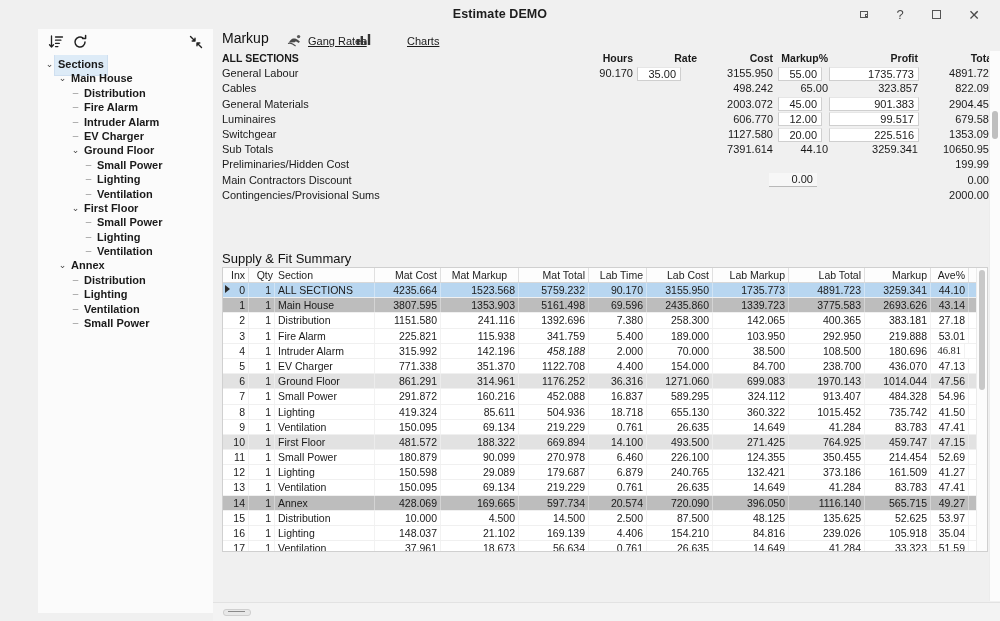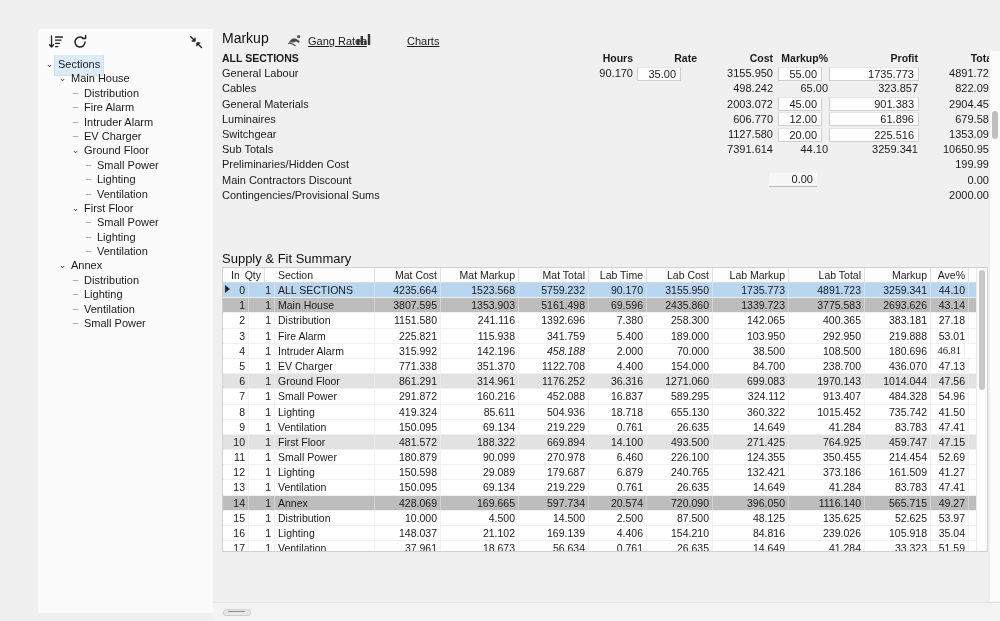--- a/index.html
+++ b/index.html
@@ -93,21 +93,21 @@
     display: flex; align-items: center;
   }
   .tnode .chev {
     width: 11px; font-size: 9px; color: #444; display:inline-block; text-align:center;
     flex: 0 0 11px;
   }
   .tnode .dash {
     width: 11px; color: #9a9a9a; display:inline-block; text-align:center; font-size:10px;
     flex: 0 0 11px;
   }
-  .tnode .tlabel { padding: 4px 3px; }
+  .tnode .tlabel { padding: 4px 3px; font-weight: bold; }
   .tnode.sel .tlabel { background: #ddebf7; outline: 1px solid #cfdff0; }
 
   
   #main {
     position: absolute; left: 213px; top: 29px; right: 0; bottom: 0;
     background: #f0f0f0;
   }
   #main-head {
     position: absolute; left: 0; top: 0; right: 0; height: 22px;
   }
@@ -207,20 +207,35 @@
 
   #left-bottom-fill {
     position:absolute; left:0; top:613px; width:213px; height:8px; background:#f0f0f0;
   }
 </style>
 </head>
 <body>
 
 <div id="app">
 
+  <div id="titlebar">
+    <div class="title">Estimate DEMO</div>
+    <div class="wbtn" id="btn-restore-small">
+      <span class="glyph-box-sm"></span>
+    </div>
+    <div class="wbtn" id="btn-help">
+      <span style="font-size:13px;">?</span>
+    </div>
+    <div class="wbtn" id="btn-maximize">
+      <span class="glyph-box"></span>
+    </div>
+    <div class="wbtn" id="btn-close">
+      <span style="font-size:14px;">✕</span>
+    </div>
+  </div>
 
   <div id="rail">
 
     <div style="height:18px"></div>
 
     <div class="rail-item">
       <span class="ic">
         <svg width="22" height="18" viewBox="0 0 22 18">
             <path d="M2 4h6l1.6 2H20v9a1 1 0 0 1-1 1H3a1 1 0 0 1-1-1V4z" fill="none" stroke="#333" stroke-width="1.3"></path>
           </svg>
@@ -487,21 +502,21 @@
           <div class="fld" style="left: 616px; width: 90px; top: 0.6px;">901.383</div>
           <div class="c c-total">2904.455</div>
           <div class="c c-gp">31.03</div>
         </div>
         <div class="mrow " style="height: 15.2px;">
           <div class="c c-label">Luminaires</div>
           <div class="c c-hours"></div>
           <div class="c c-rate"></div>
           <div class="c c-cost">606.770</div>
           <div class="fld" style="left: 565px; width: 44px; top: 0.6px;">12.00</div>
-          <div class="fld" style="left: 616px; width: 90px; top: 0.6px;">61.896</div>
+          <div class="fld" style="left: 616px; width: 90px; top: 0.6px;">99.517</div>
           <div class="c c-total">679.582</div>
           <div class="c c-gp">10.71</div>
         </div>
         <div class="mrow " style="height: 15.2px;">
           <div class="c c-label">Switchgear</div>
           <div class="c c-hours"></div>
           <div class="c c-rate"></div>
           <div class="c c-cost">1127.580</div>
           <div class="fld" style="left: 565px; width: 44px; top: 0.6px;">20.00</div>
           <div class="fld" style="left: 616px; width: 90px; top: 0.6px;">225.516</div>
@@ -531,24 +546,24 @@
           <div class="c c-label">Contingencies/Provisional Sums</div>
           <div class="c c-total">2000.000</div>
         </div>
       </div>
 
     <div id="sf-title">Supply &amp; Fit Summary</div>
 
     <div id="grid">
       <div id="grid-head">
           <div class="gh" style="left: 0px; width: 26px; text-align: right;">Inx</div>
-          <div class="gh" style="left: 16px; width: 26px; text-align: right;">Qty</div>
+          <div class="gh" style="left: 28px; width: 26px; text-align: right;">Qty</div>
           <div class="gh" style="left: 52px; width: 100px; text-align: left;">Section</div>
           <div class="gh" style="left: 152px; width: 66px; text-align: right;">Mat Cost</div>
-          <div class="gh" style="left: 218px; width: 78px; text-align: right;">Mat Markup</div>
+          <div class="gh" style="left: 218px; width: 78px; text-align: center;">Mat Markup</div>
           <div class="gh" style="left: 296px; width: 70px; text-align: right;">Mat Total</div>
           <div class="gh" style="left: 366px; width: 58px; text-align: right;">Lab Time</div>
           <div class="gh" style="left: 424px; width: 66px; text-align: right;">Lab Cost</div>
           <div class="gh" style="left: 490px; width: 76px; text-align: right;">Lab Markup</div>
           <div class="gh" style="left: 566px; width: 76px; text-align: right;">Lab Total</div>
           <div class="gh" style="left: 642px; width: 66px; text-align: right;">Markup</div>
           <div class="gh" style="left: 708px; width: 38px; text-align: right;">Ave%</div>
           <div class="gh" style="left: 746px; width: 78px; text-align: right;">Total</div>
         </div>
       <div id="grid-body">

